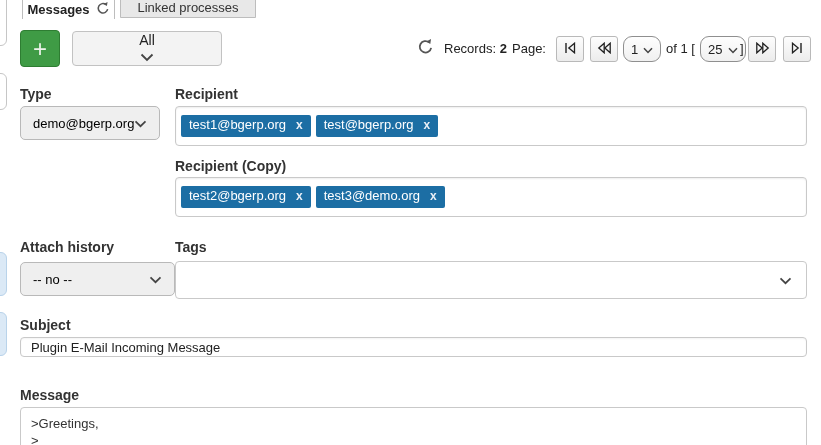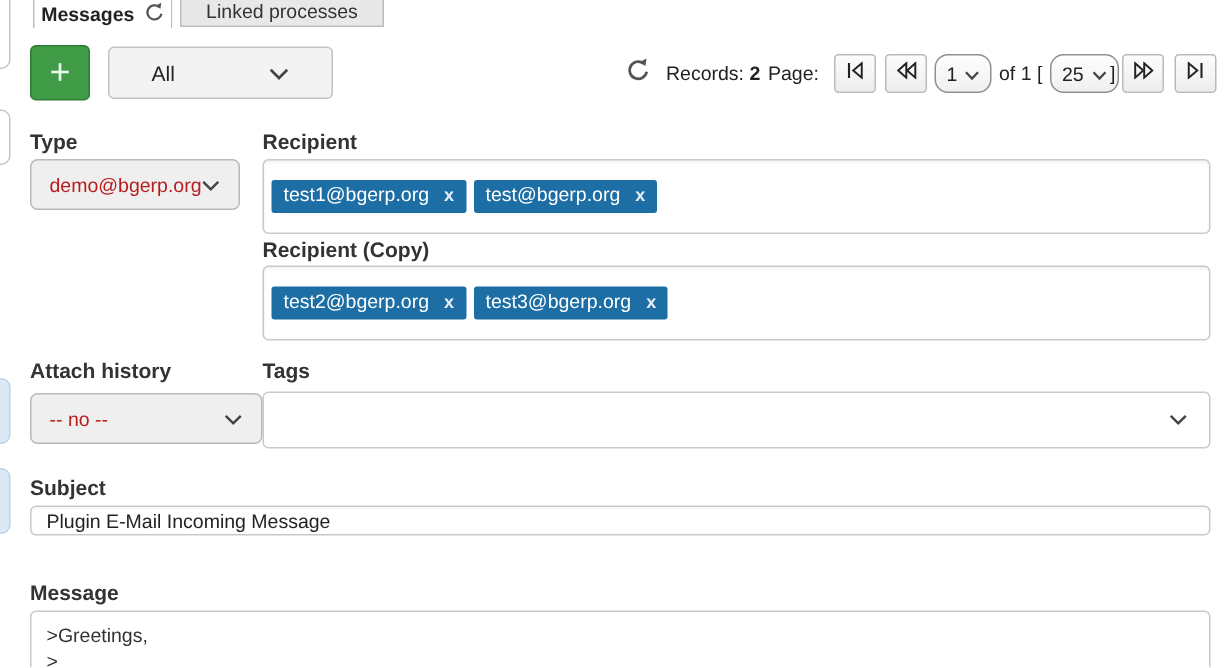--- a/index.html
+++ b/index.html
@@ -37,22 +37,22 @@
   
   .btn-add {
     position: absolute; left: 20px; top: 30px; width: 40px; height: 37px;
     background: var(--green,#3f9b45); border: 1px solid #2e7d32; border-radius: 4px;
     color: #ecf3ea; font-size: 24px; display: flex; align-items: center; justify-content: center;
     cursor: pointer;
   }
   .select-filter {
     position: absolute; left: 72px; top: 31px; width: 150px; height: 35px;
     background: #f3f3f3; border: 1px solid #c2c2c2; border-radius: 4px;
-    font-size: 14px; color: #222; padding: 0 28px;
-    display: flex; align-items: center; justify-content: space-between; cursor: pointer;
+    font-size: 14px; color: #222; padding: 0 12px;
+    display: flex; align-items: center; justify-content: space-between; cursor: pointer; flex-direction: column;
   }
 
   
   .pg-text { position: absolute; top: 41px; font-size: 13px; color: #222; white-space: nowrap; }
   .pg-btn {
     position: absolute; top: 36px; width: 28px; height: 26px;
     background: linear-gradient(#fdfdfd, #ececec);
     border: 1px solid #b9b9b9; border-radius: 3px;
     display: flex; align-items: center; justify-content: center; cursor: pointer;
   }
@@ -63,25 +63,25 @@
     display: flex; align-items: center; justify-content: space-between;
     padding: 0 7px; font-size: 13px; color: #222; cursor: pointer;
   }
   .pg-refresh { position: absolute; left: 417px; top: 38px; cursor: pointer; }
 
   
   .lbl { position: absolute; font-weight: bold; font-size: 14px; color: #333; white-space: nowrap; }
   .sel-gray {
     position: absolute; height: 34px;
     background: #efefef; border: 1px solid #b9b9b9; border-radius: 5px;
-    font-size: 13px; color: #b91c1c; padding: 0 12px;
+    font-size: 13px; color: #000000; padding: 0 12px;
     display: flex; align-items: center; justify-content: space-between; cursor: pointer;
   }
   .chipbox {
-    position: absolute; width: 632px; height: 50px;
+    position: absolute; width: 632px; height: 40px;
     background: #fff; border: 1px solid #c9c9c9; border-radius: 4px;
     box-shadow: inset 0 1px 2px rgba(0,0,0,.07);
     padding: 0 5px; display: flex; align-items: center; gap: 5px; cursor: text;
   }
   .chip {
     display: inline-flex; align-items: center;
     background: var(--chip,#1c6ea4); color: #fff;
     font-size: 13px; padding: 3px 8px 4px; border-radius: 2px; line-height: 1.1;
     white-space: nowrap;
   }
@@ -226,21 +226,21 @@
       </span>
     </div>
 
   <span class="lbl" style="left:175px;top:158px;">Recipient (Copy)</span>
   <div class="chipbox" style="left:175px;top:177px;">
       <span class="chip">
         <span>test2@bgerp.org</span>
         <span class="chip-x">x</span>
       </span>
       <span class="chip">
-        <span>test3@bgerp.org</span>
+        <span>test3@demo.org</span>
         <span class="chip-x">x</span>
       </span>
     </div>
 
   <span class="lbl" style="left:20px;top:239px;">Attach history</span>
   <span class="lbl" style="left:175px;top:239px;">Tags</span>
 
   <div class="sel-gray" style="left:20px;top:262px;width:155px;">
     <span>-- no --</span>
     <span class="chev">

